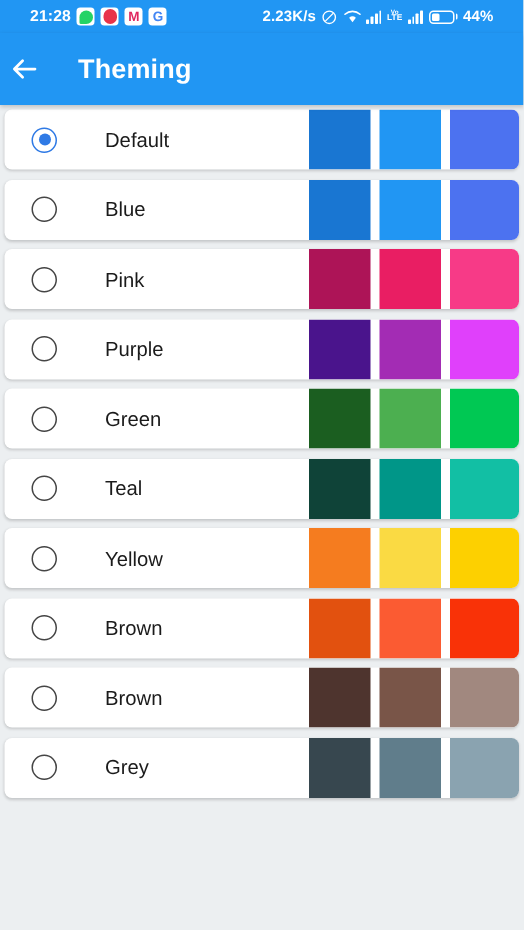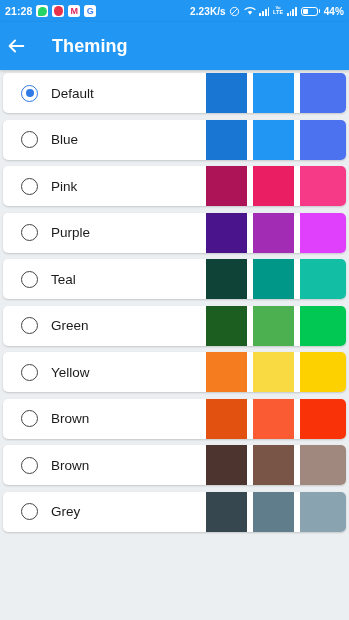--- a/index.html
+++ b/index.html
@@ -8,21 +8,21 @@
     font-family:"Liberation Sans", sans-serif;
     background:#ECEFF1;
     overflow:hidden;
   }
 
   
   #status-bar{
     height:22px; width:100%;
     background:#2196F3;
     display:flex; align-items:center;
-    padding:0 5px;
+    padding:0 20px;
     color:#ffffff;
     font-size:10.5px;
     font-weight:bold;
     letter-spacing:.1px;
   }
   #status-left{ display:flex; align-items:center; gap:4px; }
   #status-clock{ font-size:10.5px; font-weight:bold; color:#fff; }
   .notif-icon{
     width:12px; height:12px;
     border-radius:2.5px;
@@ -99,20 +99,21 @@
   .theme-row{
     position:relative;
     height:40px;
     margin:0 3px 6.5px 3px;
     background:#FFFFFF;
     border-radius:5px;
     box-shadow:0 1px 2px rgba(0,0,0,.17);
     display:flex; align-items:center;
     overflow:hidden;
     cursor:pointer;
+    gap:19px;
   }
   .radio{
     width:17px;height:17px;
     border-radius:50%;
     border:1.8px solid #454545;
     margin-left:18px;
     flex:none;
     display:flex;align-items:center;justify-content:center;
     background:#fff;
   }
@@ -238,38 +239,38 @@
       <span class="radio"></span>
       <span class="theme-label">Purple</span>
       <span class="swatches">
         <span class="swatch" style="background: rgb(74, 20, 140);"></span>
         <span class="swatch" style="background: rgb(163, 44, 180);"></span>
         <span class="swatch" style="background: rgb(224, 64, 251);"></span>
       </span>
     </div>
     <div class="theme-row">
       <span class="radio"></span>
+      <span class="theme-label">Green</span>
+      <span class="swatches">
+        <span class="swatch" style="background: rgb(27, 94, 32);"></span>
+        <span class="swatch" style="background: rgb(76, 175, 80);"></span>
+        <span class="swatch" style="background: rgb(0, 200, 83);"></span>
+      </span>
+    </div>
+    <div class="theme-row">
+      <span class="radio"></span>
       <span class="theme-label">Teal</span>
       <span class="swatches">
         <span class="swatch" style="background: rgb(15, 67, 56);"></span>
         <span class="swatch" style="background: rgb(0, 150, 136);"></span>
         <span class="swatch" style="background: rgb(18, 191, 164);"></span>
       </span>
     </div>
     <div class="theme-row">
       <span class="radio"></span>
-      <span class="theme-label">Green</span>
-      <span class="swatches">
-        <span class="swatch" style="background: rgb(27, 94, 32);"></span>
-        <span class="swatch" style="background: rgb(76, 175, 80);"></span>
-        <span class="swatch" style="background: rgb(0, 200, 83);"></span>
-      </span>
-    </div>
-    <div class="theme-row">
-      <span class="radio"></span>
       <span class="theme-label">Yellow</span>
       <span class="swatches">
         <span class="swatch" style="background: rgb(245, 124, 31);"></span>
         <span class="swatch" style="background: rgb(250, 218, 67);"></span>
         <span class="swatch" style="background: rgb(253, 208, 0);"></span>
       </span>
     </div>
     <div class="theme-row">
       <span class="radio"></span>
       <span class="theme-label">Brown</span>

